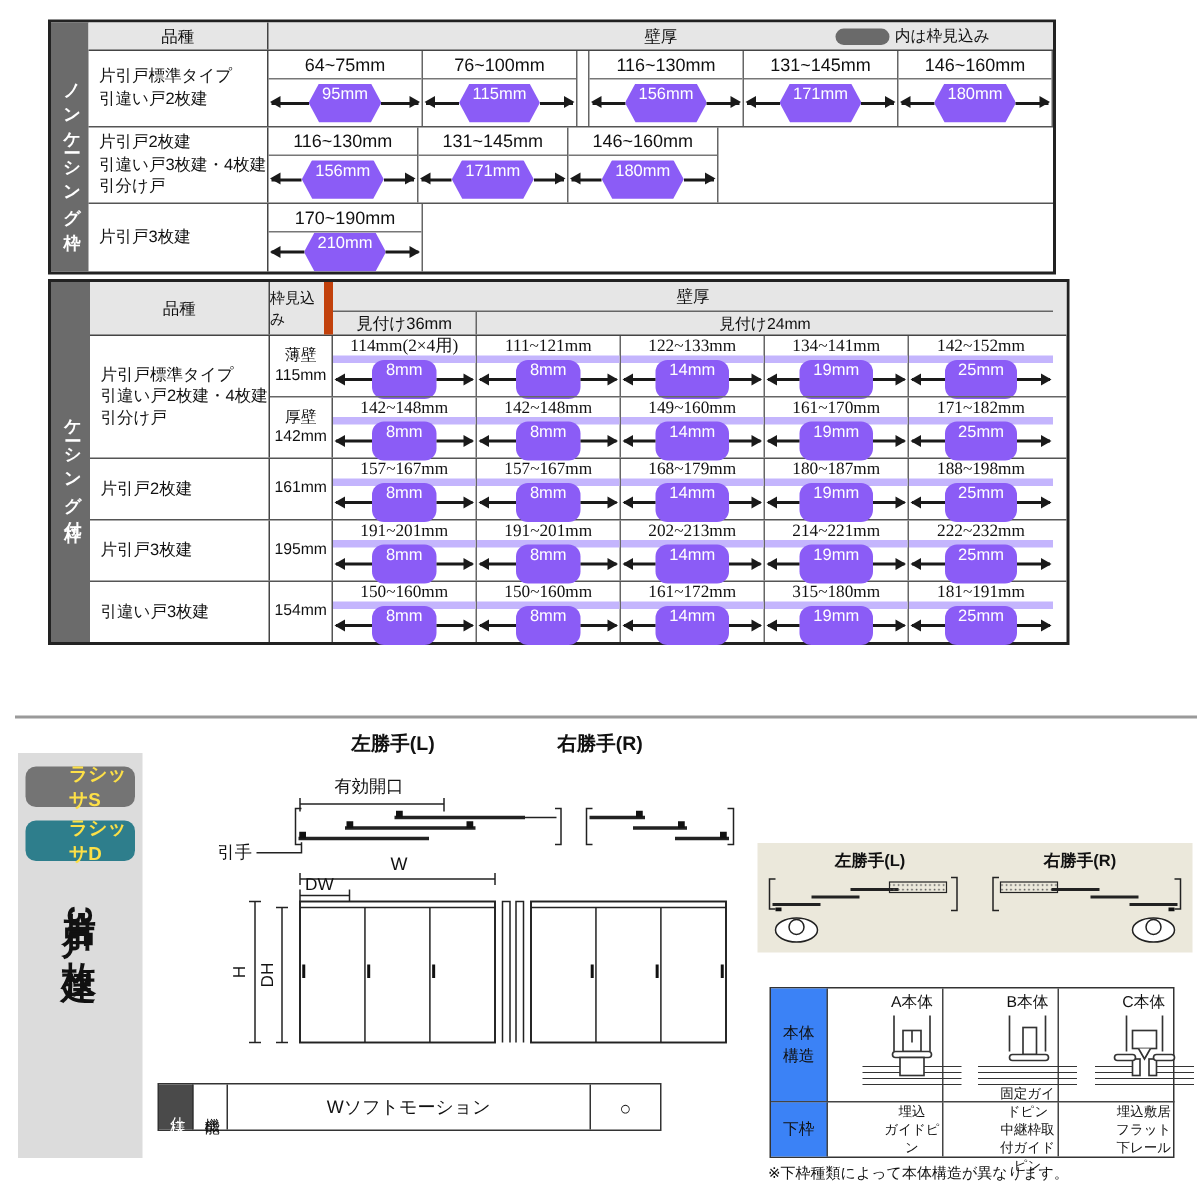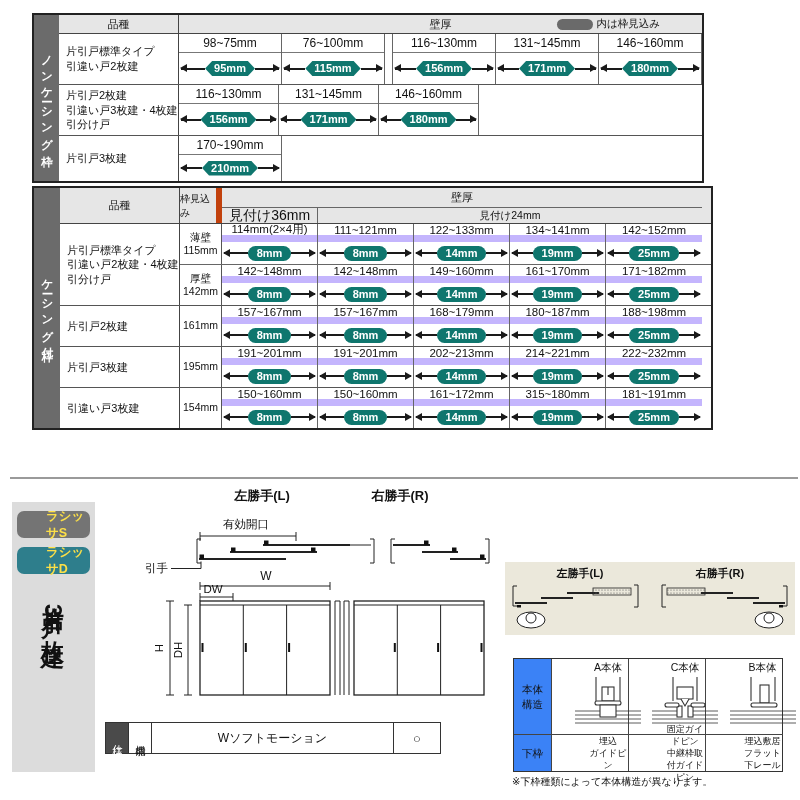--- a/index.html
+++ b/index.html
@@ -25,49 +25,49 @@
   .t1row:first-of-type { border-top:none; }
   .tlabel { width:120px; border-right:1px solid #444; padding:2px 0 2px 7px; font-size:11px; line-height:1.32;
     display:flex; flex-direction:column; justify-content:center; white-space:pre-line; }
   .tcells { flex:1; display:flex; }
   .tcell { width:103px; border-right:1px solid #666; display:flex; flex-direction:column; }
   .tcell.narrow { width:100px; }
   .tgap { width:8px; border-right:1px solid #666; }
   .tdim { height:19px; border-bottom:1px solid #777; display:flex; align-items:center; justify-content:center; font-size:12px; }
   .tcap { height:31px; display:flex; align-items:center; padding:0 2px; }
   .t1row:last-of-type .tcap { height:26px;text-align:center; }
-  .hex, .pill { background:#0f766e; color:#fff; font-size:11px; font-weight:bold; height:15px; line-height:15px;
+  .hex, .pill { background:#8b5cf6; color:#fff; font-size:11px; font-weight:normal; height:26px; line-height:15px;
     padding:0 9px; white-space:nowrap; }
   .hex { clip-path:polygon(7px 0,calc(100% - 7px) 0,100% 50%,calc(100% - 7px) 100%,7px 100%,0 50%); }
   .pill { border-radius:8px; }
   .arr { flex:1; height:2px; background:#1a1a1a; position:relative; min-width:7px; }
   .arr.l::before { content:""; position:absolute; left:-1px; top:-3.5px; width:0; height:0;
     border:4.5px solid transparent; border-left:0; border-right:7px solid #1a1a1a; }
   .arr.r::after { content:""; position:absolute; right:-1px; top:-3.5px; width:0; height:0;
     border:4.5px solid transparent; border-right:0; border-left:7px solid #1a1a1a; }
 
   .t2head { display:grid; grid-template-columns:120px 42px 96px 96px 96px 96px 96px; grid-template-rows:20px 15px;
     background:#e6e6e6; border-bottom:1px solid #444; font-size:11px; }
   .t2head div { display:flex; align-items:center; justify-content:center; }
   .h2prod { grid-row:1/3; grid-column:1; border-right:1px solid #444; }
   .h2depth { grid-row:1/3; grid-column:2; border-right:6px solid #c2410c; font-size:10px; }
   .h2wall { grid-row:1; grid-column:3/8; position:relative; border-bottom:1px solid #666; }
-  .h2m36 { grid-row:2; grid-column:3; border-right:1px solid #666; font-size:14px; }
+  .h2m36 { grid-row:2; grid-column:3; border-right:1px solid #666; font-size:11px; }
   .h2m24 { grid-row:2; grid-column:4/8; font-size:10.5px; }
   .t2group { display:flex; border-top:1px solid #555; }
   .t2group:first-of-type { border-top:none; }
   .subs { flex:1; display:flex; flex-direction:column; }
   .t2sub { display:flex; border-top:1px solid #666; }
   .t2sub:first-child { border-top:none; }
   .t2depth { width:42px; border-right:1px solid #555; display:flex; align-items:center; justify-content:center;
     text-align:center; font-size:10.5px; line-height:1.25; white-space:pre-line; }
   .t2cells { flex:1; display:flex; }
   .t2cell { width:96px; border-right:1px solid #666; display:flex; flex-direction:column; }
   .t2cell:last-child { border-right:none; }
-  .t2dim { height:18px; border-bottom:7px solid #c4b5fd; display:flex; align-items:center; justify-content:center; font-size:11.5px; }
+  .t2dim { height:18px; border-bottom:5px solid #c4b5fd; display:flex; align-items:center; justify-content:center; font-size:11.5px;font-family:Liberation Serif, serif; }
   .t2cap { height:22px; display:flex; align-items:center; padding:0 2px; }
 
   
   .divider { position:absolute; left:10px; top:477px; width:788px; height:2px; background:#9a9a9a; }
   .side-panel { position:absolute; left:12px; top:502px; width:83px; height:270px; background:#dcdcdc;
     display:flex; flex-direction:column; align-items:center; }
   .badge { width:73px; height:27px; border-radius:7px; color:#fde047; font-size:12.5px; font-weight:bold;
     display:flex; align-items:center; justify-content:center;padding-left:29px; }
   .badge.s { background:#747474; margin-top:9px; }
   .badge.d { background:#2e7e8c; margin-top:9px; }
@@ -120,21 +120,21 @@
             <span>内は枠見込み</span>
           </span>
         </div>
       </div>
       <div id="t1-body">
           <div class="t1row">
             <div class="tlabel">片引戸標準タイプ
 引違い戸2枚建</div>
             <div class="tcells">
               <div class="tcell">
-                <div class="tdim">98~75mm</div>
+                <div class="tdim">64~75mm</div>
                 <div class="tcap">
                   <span class="arr l"></span>
                   <span class="hex">95mm</span>
                   <span class="arr r"></span>
                 </div>
               </div>
               <div class="tcell">
                 <div class="tdim">76~100mm</div>
                 <div class="tcap">
                   <span class="arr l"></span>
@@ -635,55 +635,55 @@
           <line x1="3" y1="44" x2="69" y2="44" stroke-width="0.8"></line>
             <line x1="3" y1="48" x2="69" y2="48" stroke-width="0.8"></line>
           <rect x="30" y="12" width="12" height="14" fill="#fff"></rect>
             <line x1="36" y1="12" x2="36" y2="20"></line>
           <rect x="23" y="26" width="26" height="4" rx="2" fill="#fff"></rect>
           <rect x="28" y="30" width="16" height="12" fill="#fff"></rect>
         </g>
       </svg>
     </div>
     <div class="bodycell">
+      <span class="bl">B本体</span>
+      <svg width="72" height="56" viewBox="0 0 72 56">
+        <g stroke="#333" fill="none" stroke-width="1.1">
+          <line x1="24" y1="2" x2="24" y2="26"></line>
+            <line x1="48" y1="2" x2="48" y2="26"></line>
+          <line x1="3" y1="36" x2="69" y2="36" stroke-width="0.8"></line>
+            <line x1="3" y1="40" x2="69" y2="40" stroke-width="0.8"></line>
+          <line x1="3" y1="44" x2="69" y2="44" stroke-width="0.8"></line>
+            <line x1="3" y1="48" x2="69" y2="48" stroke-width="0.8"></line>
+          <rect x="33" y="10" width="9" height="18" fill="#fff"></rect>
+          <rect x="24" y="28" width="26" height="4" rx="2" fill="#fff"></rect>
+        </g>
+      </svg>
+    </div>
+    <div class="bodycell">
       <span class="bl">C本体</span>
       <svg width="72" height="56" viewBox="0 0 72 56">
         <g stroke="#333" fill="none" stroke-width="1.1">
           <line x1="24" y1="2" x2="24" y2="26"></line>
             <line x1="48" y1="2" x2="48" y2="26"></line>
           <line x1="3" y1="36" x2="28" y2="36" stroke-width="0.8"></line>
             <line x1="44" y1="36" x2="69" y2="36" stroke-width="0.8"></line>
           <line x1="3" y1="40" x2="28" y2="40" stroke-width="0.8"></line>
             <line x1="44" y1="40" x2="69" y2="40" stroke-width="0.8"></line>
           <line x1="3" y1="44" x2="69" y2="44" stroke-width="0.8"></line>
             <line x1="3" y1="48" x2="69" y2="48" stroke-width="0.8"></line>
           <rect x="28" y="12" width="16" height="12" fill="#fff"></rect>
           <path d="M32,24 L36,31 L40,24" fill="#fff"></path>
           <rect x="28" y="31" width="5" height="11" fill="#fff"></rect>
             <rect x="39" y="31" width="5" height="11" fill="#fff"></rect>
           <rect x="16" y="28" width="14" height="4" rx="2" fill="#fff"></rect>
             <rect x="42" y="28" width="14" height="4" rx="2" fill="#fff"></rect>
         </g>
       </svg>
     </div>
-    <div class="bodycell">
-      <span class="bl">B本体</span>
-      <svg width="72" height="56" viewBox="0 0 72 56">
-        <g stroke="#333" fill="none" stroke-width="1.1">
-          <line x1="24" y1="2" x2="24" y2="26"></line>
-            <line x1="48" y1="2" x2="48" y2="26"></line>
-          <line x1="3" y1="36" x2="69" y2="36" stroke-width="0.8"></line>
-            <line x1="3" y1="40" x2="69" y2="40" stroke-width="0.8"></line>
-          <line x1="3" y1="44" x2="69" y2="44" stroke-width="0.8"></line>
-            <line x1="3" y1="48" x2="69" y2="48" stroke-width="0.8"></line>
-          <rect x="33" y="10" width="9" height="18" fill="#fff"></rect>
-          <rect x="24" y="28" width="26" height="4" rx="2" fill="#fff"></rect>
-        </g>
-      </svg>
-    </div>
     <div class="sidecell r2">下枠</div>
     <div class="lower">埋込
 ガイドピン</div>
     <div class="lower">固定ガイドピン
 中継枠取付ガイドピン</div>
     <div class="lower">埋込敷居
 フラット下レール</div>
   </div>
   <div class="abc-note">※下枠種類によって本体構造が異なります。</div>
 

